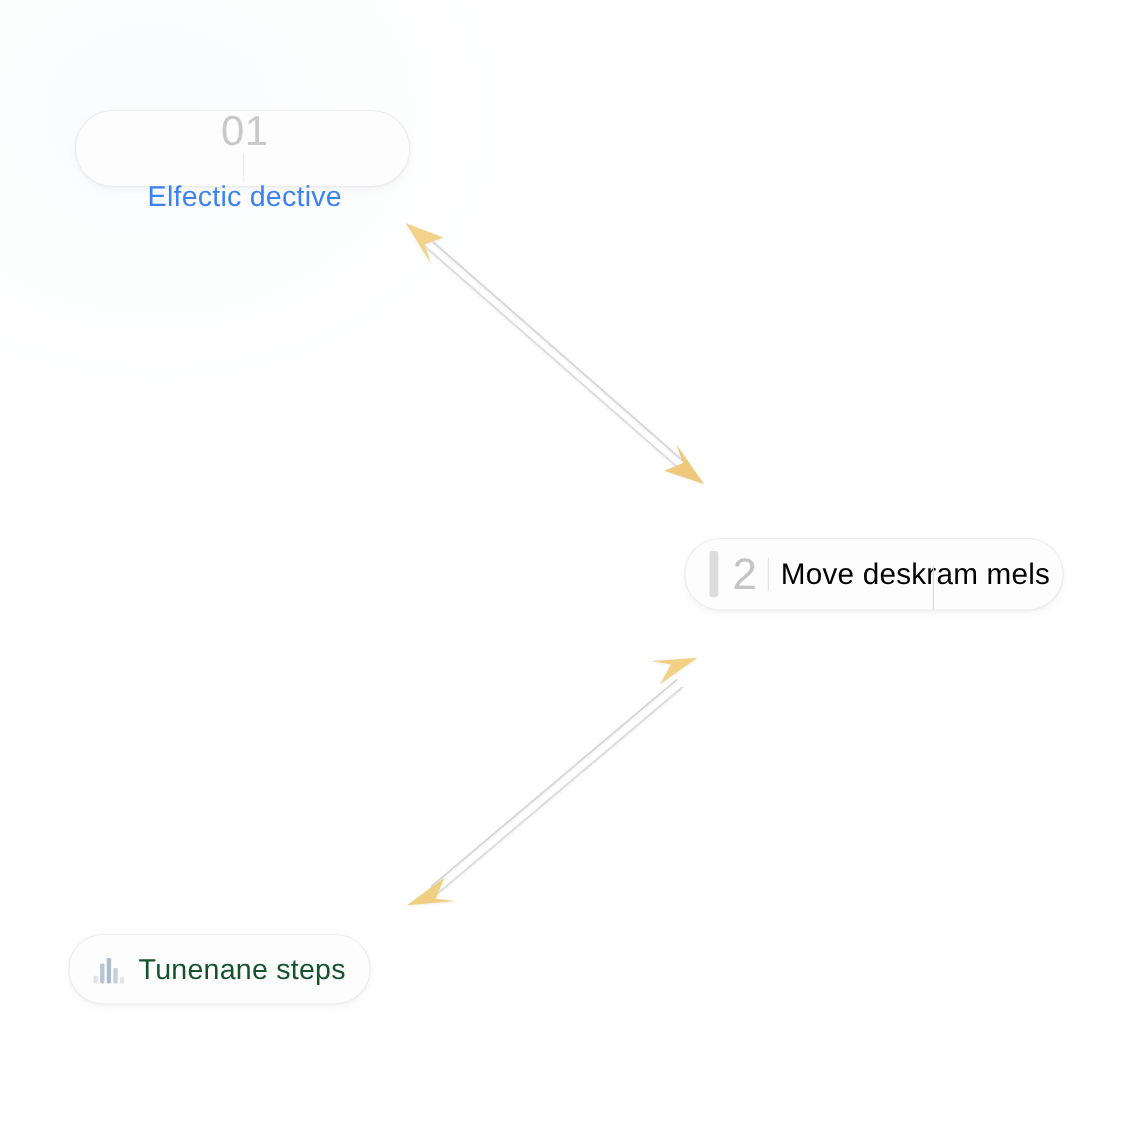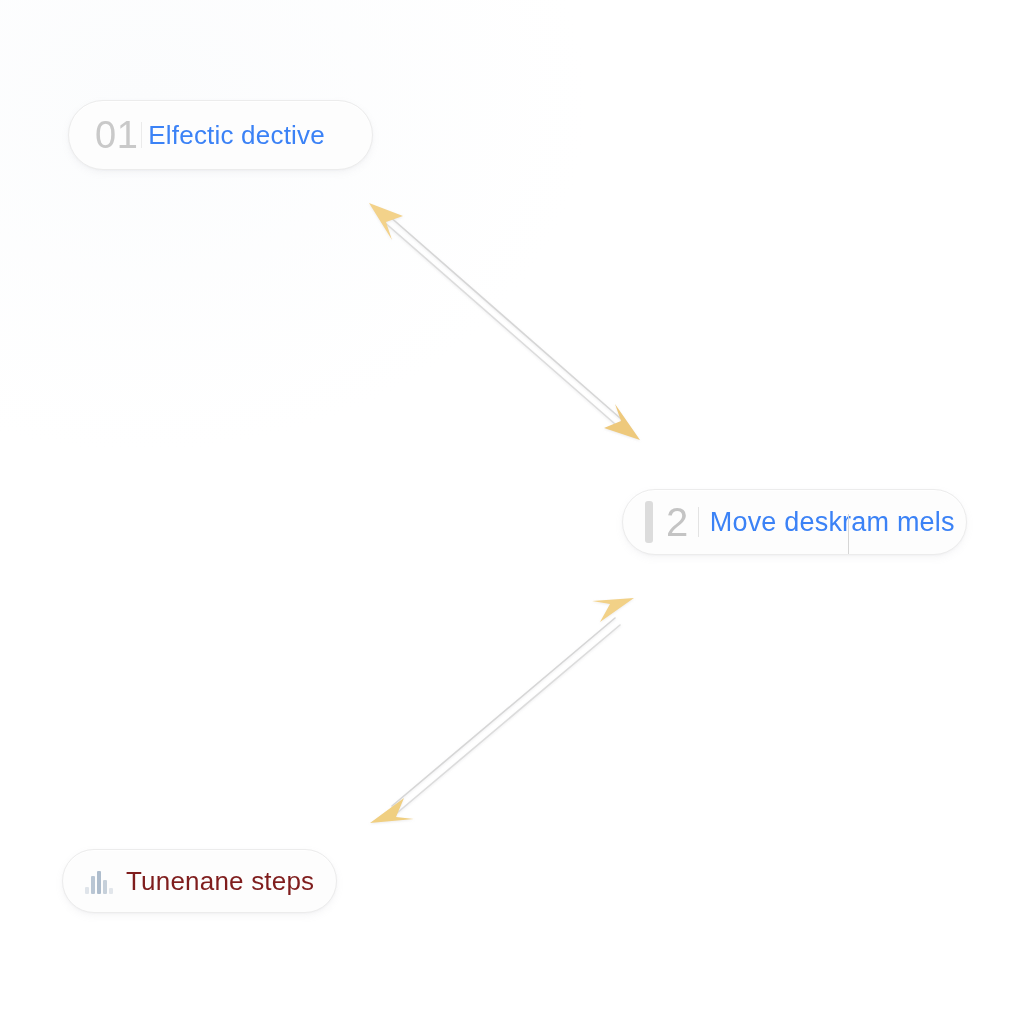--- a/index.html
+++ b/index.html
@@ -45,20 +45,21 @@
       0 1px 2px rgba(170, 170, 180, 0.07),
       inset 0 1px 0 rgba(255, 255, 255, 0.85);
   }
 
   .chip-a {
     left: 68px;
     top: 100px;
     width: 305px;
     height: 70px;
     padding: 0 22px 0 26px;
+    flex-direction: column;
   }
 
   .chip-b {
     left: 622px;
     top: 489px;
     width: 345px;
     height: 66px;
     padding: 0 22px 0 22px;
   }
 
@@ -103,26 +104,26 @@
   .chip-label {
     font-size: 26px;
     font-weight: 300;
     color: #3b82f6;
     letter-spacing: 0.2px;
     white-space: nowrap;
     line-height: 1;
   }
 
   .chip-b .chip-label {
-    color: #3b82f6;
+    color: #000000;
     font-size: 27px;
   }
 
   .chip-c .chip-label {
-    color: #7f1d1d;
+    color: #14532d;
     font-size: 26px;
   }
 
   
   .chip-accent-bar {
     width: 8px;
     height: 42px;
     border-radius: 3px;
     background: #dcdcdc;
     margin-right: 13px;

